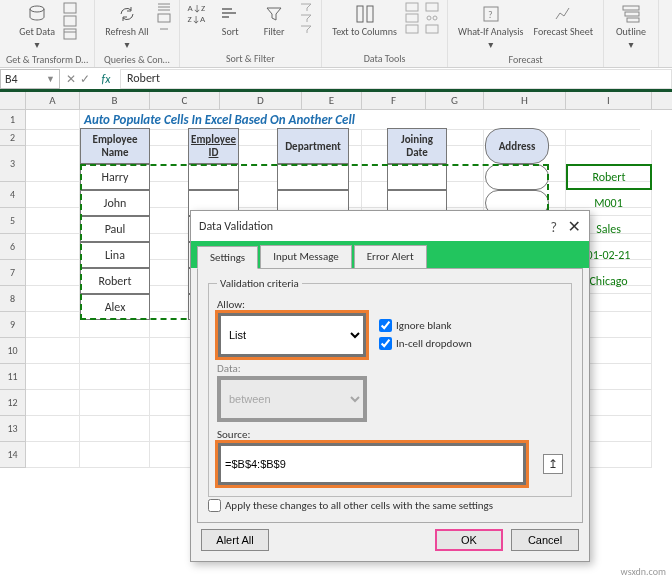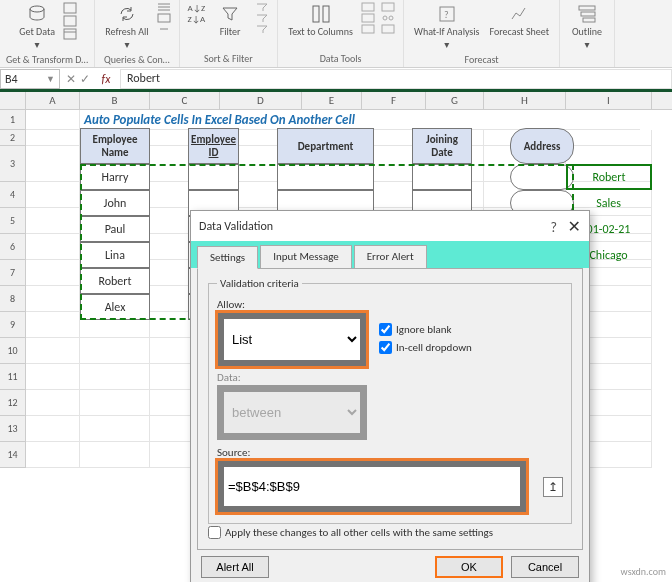--- a/index.html
+++ b/index.html
@@ -12,21 +12,21 @@
     .ribbon-btn { display: flex; flex-direction: column; align-items: center; padding: 2px 4px; font-size: 10px; color: #555; cursor: pointer; }
     .ribbon-btn.big { min-width: 42px; }
     .ribbon-btn svg { margin-bottom: 1px; }
     .ribbon-label { font-size: 10px; color: #666; margin-top: auto; white-space: nowrap; }
     .small-stack { display: flex; flex-direction: column; gap: 0; font-size: 10px; }
     .small-stack .ribbon-btn { padding: 0 2px; }
 
     
     .formula-row { height: 24px; display: flex; align-items: center; border-bottom: 3px solid #14532d; background: #fff; }
     .name-box { width: 60px; height: 20px; border: 1px solid #c0c0c0; padding: 1px 4px; margin-right: 4px; font-size: 12px; display: flex; align-items: center; justify-content: space-between; }
-    .fx-btn { width: 28px; text-align: center; font-style: italic; color: #7f1d1d; }
+    .fx-btn { width: 28px; text-align: center; font-style: italic; color: #0f766e; }
     .formula-input { flex: 1; height: 20px; border: 1px solid #e0e0e0; padding: 1px 6px; font-size: 12px; }
     .sep-btn { width: 14px; color: #888; text-align: center; }
 
     
     .grid { position: relative; font-size: 12px; }
     .col-headers { display: flex; height: 18px; background: #f0f0f0; border-bottom: 1px solid #ccc; }
     .corner { width: 26px; border-right: 1px solid #ccc; background: #f0f0f0; }
     .col-h { border-right: 1px solid #ccc; text-align: center; font-size: 11px; color: #555; line-height: 18px; }
     .row { display: flex; }
     .row-h { width: 26px; background: #f0f0f0; border-right: 1px solid #ccc; border-bottom: 1px solid #ccc; text-align: center; font-size: 10px; color: #555; display: flex; align-items: center; justify-content: center; }
@@ -35,52 +35,52 @@
     
     .cA { width: 54px; } .cB { width: 70px; } .cC { width: 70px; } .cD { width: 82px; }
     .cE { width: 60px; } .cF { width: 64px; } .cG { width: 58px; } .cH { width: 82px; } .cI { width: 86px; }
 
     .title-cell { color: #1f6fb0; font-weight: bold; font-style: italic; font-size: 13px; }
 
     .tbl { position: absolute; left: 80px; top: 36px; }
     .tbl-row { display: flex; gap: 38px; }
     .tbl-cell { border: 1px solid #777; padding: 4px 2px; text-align: center; font-size: 12px; background: #fff; display: flex; align-items: center; justify-content: center; }
     .tbl-header .tbl-cell { background: #d9e1f2; font-weight: bold; font-size: 11px; height: 36px; }
-    .w-b { width: 70px; } .w-c { width: 51px; text-decoration: underline; } .w-d { width: 97px; } .w-e { width: 60px; } .w-f { width: 64px; border-radius: 16px; }
+    .w-b { width: 70px; } .w-c { width: 51px; text-decoration: underline; } .w-d { width: 72px; } .w-e { width: 60px; } .w-f { width: 64px; border-radius: 16px; }
     .tbl-body .tbl-cell { height: 26px; }
     .dash-border { outline: 2px dashed #107c10; outline-offset: -2px; }
 
     .right-col { position: absolute; right: 20px; top: 72px; width: 86px; }
     .right-cell { height: 26px; display: flex; align-items: center; justify-content: center; color: #107c10; font-weight: 500; border-right: 1px solid #e4e4e4; border-bottom: 1px solid #e4e4e4; }
     .right-cell.active { border: 2px solid #107c10; }
 
     
     .dialog { position: absolute; left: 190px; top: 210px; width: 400px; background: #f0f0f0; border: 1px solid #999; box-shadow: 3px 3px 8px rgba(0,0,0,0.25); font-size: 11px; }
     .dlg-title { height: 30px; background: #fff; display: flex; align-items: center; justify-content: space-between; padding: 0 8px; font-size: 12px; }
     .dlg-close { width: 30px; text-align: right; font-size: 16px; cursor: pointer; }
     .dlg-help { font-size: 14px; color: #555; margin-right: 8px; cursor: pointer; }
-    .tabs { display: flex; background: #5eead4; padding: 4px 6px 0 6px; font-size: 11px; }
+    .tabs { display: flex; background: #22c55e; padding: 4px 6px 0 6px; font-size: 11px; }
     .tab { padding: 4px 12px; border: 1px solid #aaa; border-bottom: none; background: #f0f0f0; margin-right: 2px; cursor: pointer; }
     .tab.active { background: #f0f0f0; position: relative; top: 1px; border-bottom: 1px solid #f0f0f0; }
     .tab-content { border: 1px solid #aaa; margin: 0 6px; padding: 8px 10px; background: #f0f0f0; }
     fieldset { border: 1px solid #bbb; padding: 6px 8px 10px; }
     legend { font-size: 11px; padding: 0 3px; }
     .fld-row { display: flex; align-items: center; gap: 12px; margin: 2px 0; }
     .fld-col { display: flex; flex-direction: column; gap: 1px; }
     label { font-size: 11px; }
-    select, .txt { font-size: 13px; padding: 12px 4px; border: 7px solid #737373; background: #fff; }
+    select, .txt { font-size: 11px; padding: 12px 4px; border: 4px solid #737373; background: #fff; }
     select:disabled { background: #e8e8e8; color: #888; }
     .hl { outline: 3px solid #ed7d31; outline-offset: -1px; }
     .src-row { display: flex; align-items: center; gap: 16px; }
     .src-row .txt { flex: 1; }
     .range-btn { width: 20px; height: 20px; border: 1px solid #888; background: #fff; font-size: 12px; display: flex; align-items: center; justify-content: center; cursor: pointer; }
     .chk { display: flex; align-items: center; gap: 4px; font-size: 11px; margin: 2px 0; }
     .dlg-bottom { display: flex; justify-content: space-between; padding: 6px 10px 10px; }
     .btn { min-width: 68px; padding: 3px 10px; font-size: 11px; border: 1px solid #888; background: #e6e6e6; cursor: pointer; }
-    .btn.primary { border: 2px solid #f97316; }
+    .btn.primary { border: 2px solid #ec4899; }
     .right-btns { display: flex; gap: 8px; }
     .watermark { position: absolute; right: 6px; bottom: 4px; font-size: 10px; color: #999; }
   </style>
 </head>
 <body>
 
 <div class="ribbon">
   <div class="ribbon-group">
     <div class="ribbon-group-items">
       <div class="ribbon-btn big">
@@ -148,20 +148,28 @@
 
   <div class="ribbon-group">
     <div class="ribbon-group-items">
       <div class="small-stack">
         <div class="ribbon-btn">
             <span style="font-size:9px">A↓Z</span>
           </div>
         <div class="ribbon-btn">
             <span style="font-size:9px">Z↓A</span>
           </div>
+      </div>
+      <div class="ribbon-btn big">
+        <svg width="20" height="20">
+            <rect x="2" y="4" width="10" height="2" fill="#888"></rect>
+            <rect x="2" y="8" width="14" height="2" fill="#888"></rect>
+            <rect x="2" y="12" width="7" height="2" fill="#888"></rect>
+          </svg>
+        <span>Sort</span>
       </div>
       <div class="ribbon-btn big">
         <svg width="20" height="20">
             <path d="M3 4h14l-5 6v6l-4-2v-4z" fill="none" stroke="#666"></path>
           </svg>
         <span>Filter</span>
       </div>
       <div class="small-stack">
         <div class="ribbon-btn">
             <svg width="14" height="10">
@@ -504,20 +512,21 @@
           <div class="tbl-cell w-c"></div>
           <div class="tbl-cell w-d"></div>
           <div class="tbl-cell w-e"></div>
           <div class="tbl-cell w-f"></div>
         </div>
     </div>
   </div>
 
   <div class="right-col">
     <div class="right-cell active">Robert</div>
+    <div class="right-cell">M001</div>
     <div class="right-cell">Sales</div>
     <div class="right-cell">01-02-21</div>
     <div class="right-cell">Chicago</div>
   </div>
 </div>
 
 <div class="dialog">
   <div class="dlg-title">
     <span>Data Validation</span>
     <span>

